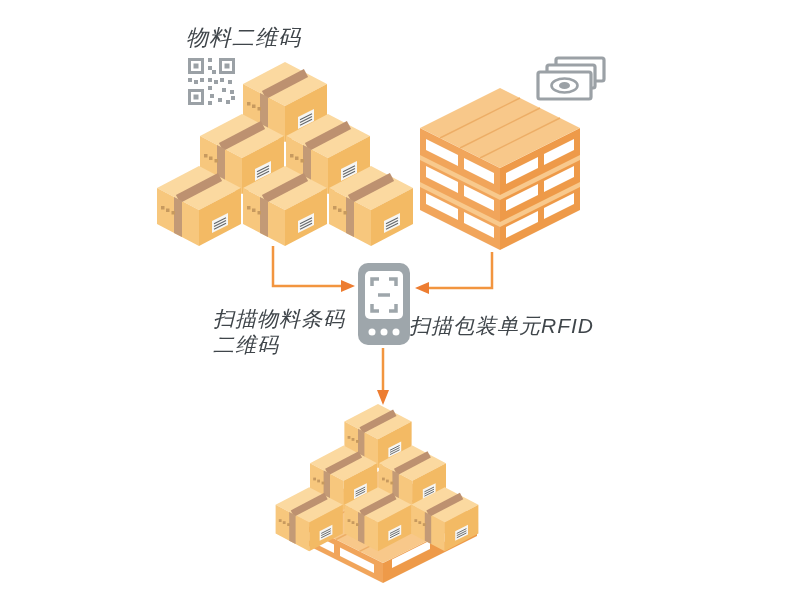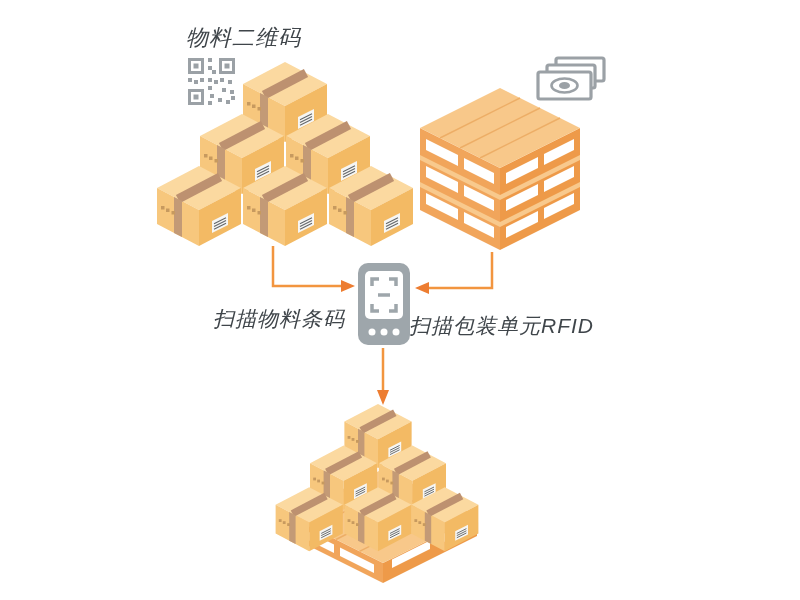--- a/index.html
+++ b/index.html
@@ -203,17 +203,18 @@
       <use href="#iso-box" transform="translate(378,487.2) scale(0.8)"></use>
       <use href="#iso-box" transform="translate(444.8,487.2) scale(0.8)"></use>
     </g>
   </svg>
 
   <div class="lbl big" id="lbl-material">物料二维码</div>
 
 
   <div class="lbl" id="lbl-scan-material">
     <div>扫描物料条码</div>
+    <div>二维码</div>
   </div>
 
   <div class="lbl" id="lbl-scan-rfid">扫描包装单元RFID</div>
 
 </div>
 
 </body></html>

